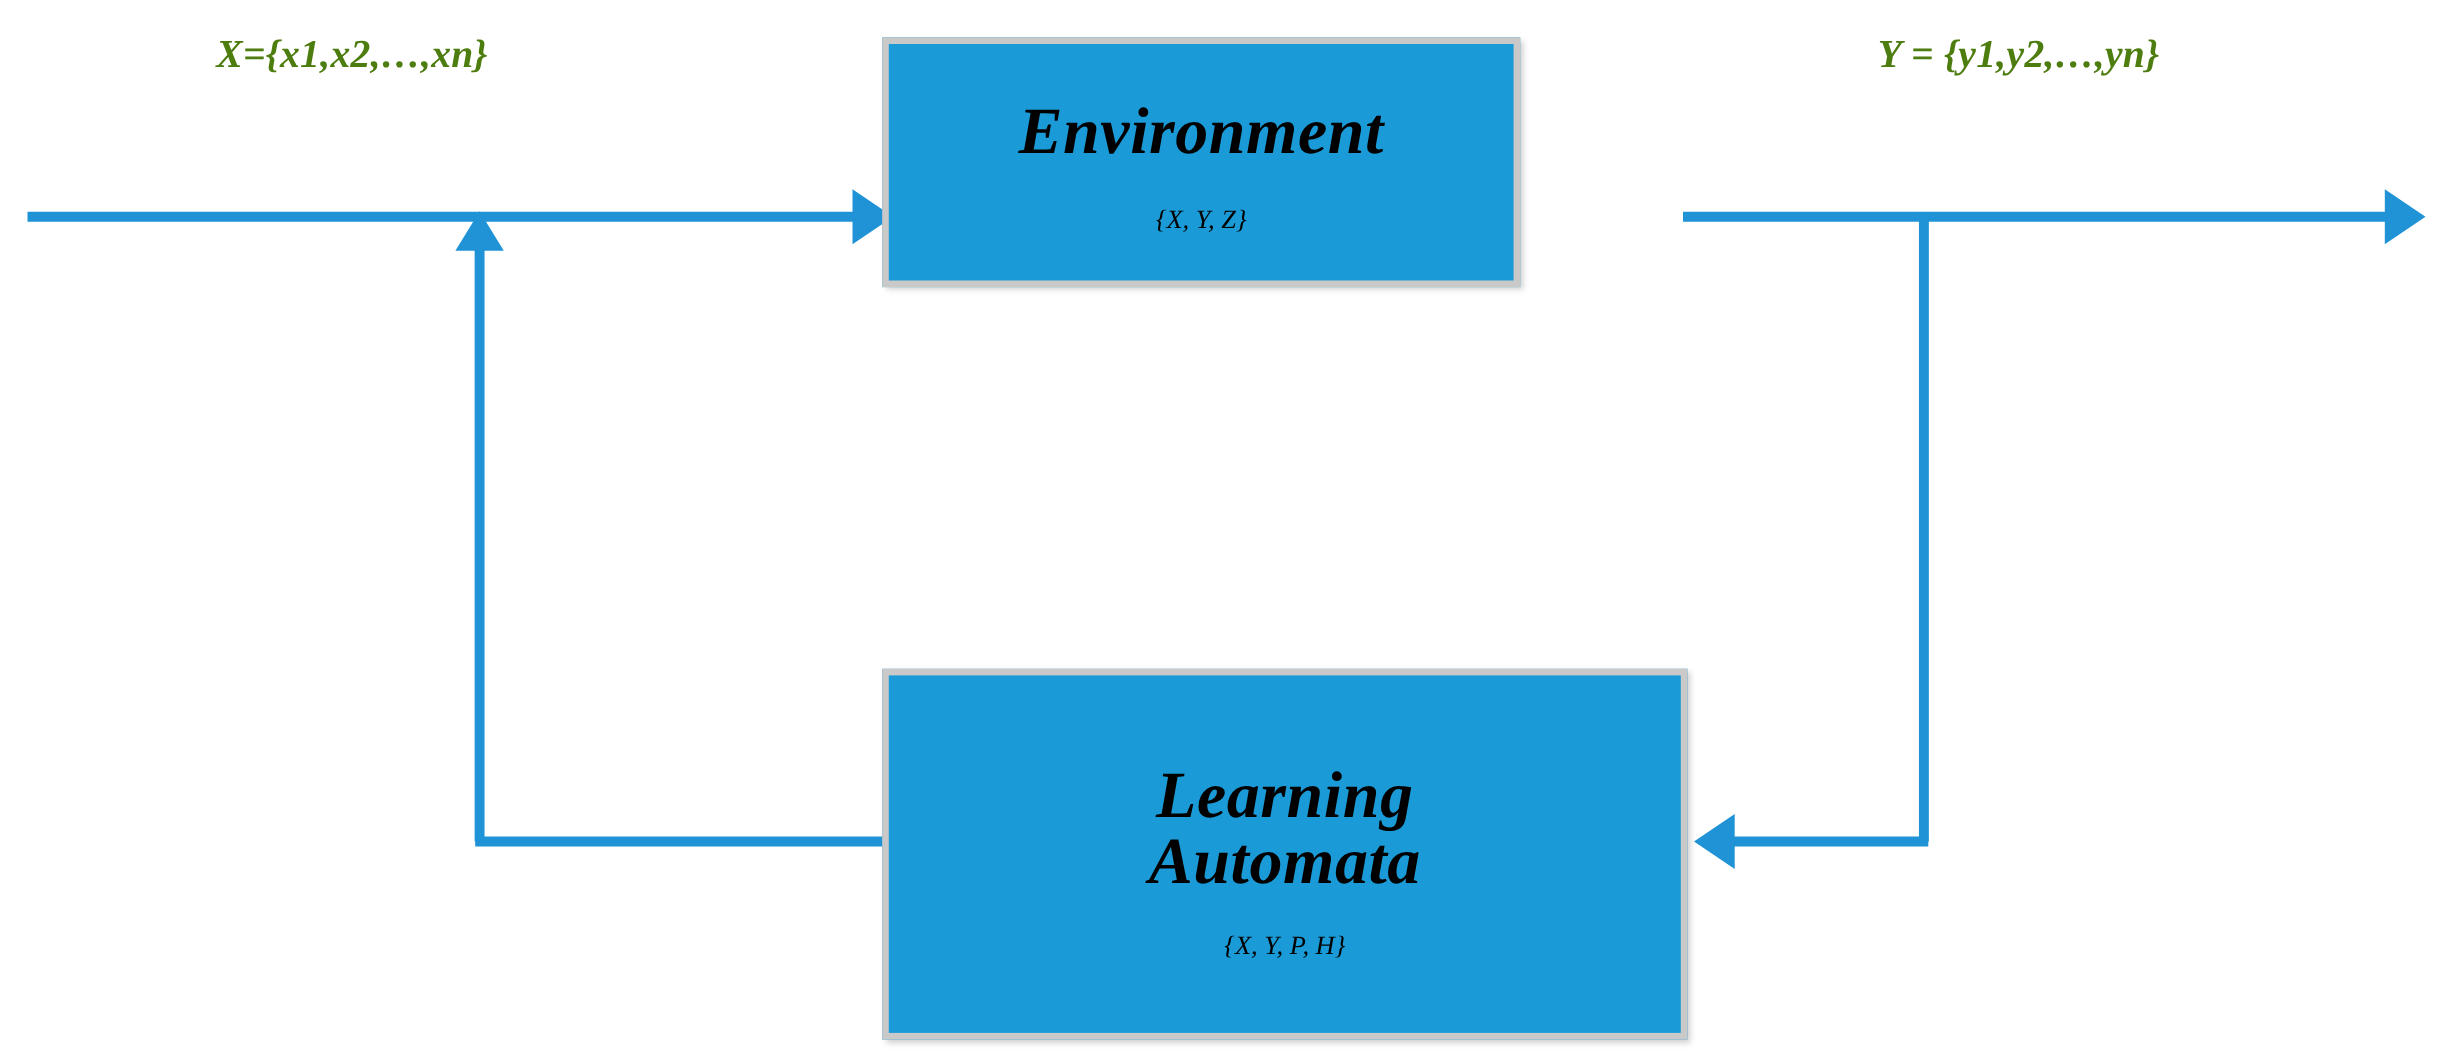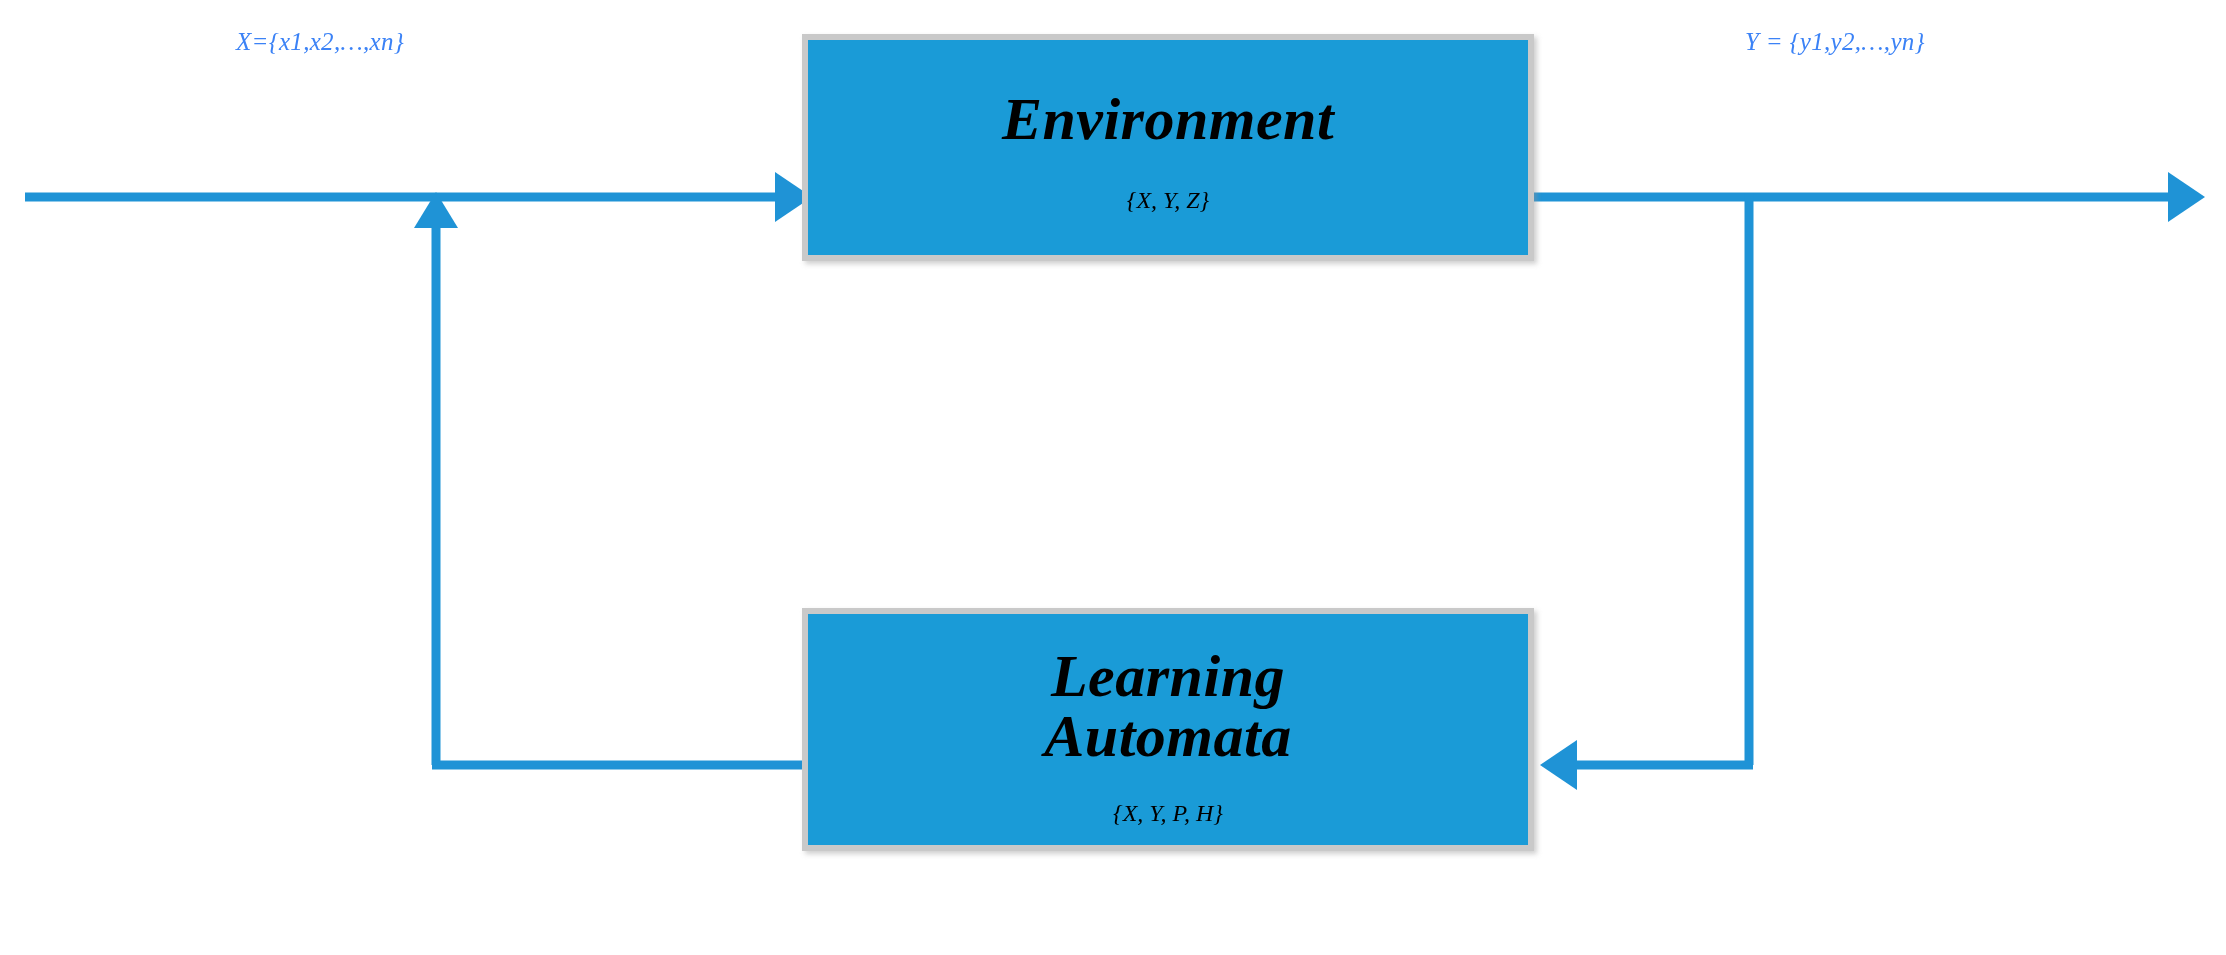--- a/index.html
+++ b/index.html
@@ -31,28 +31,28 @@
     border: 6px solid #c9c9c9;
     box-shadow: 3px 3px 5px rgba(150,150,150,0.45);
     display: flex;
     flex-direction: column;
     align-items: center;
     justify-content: center;
   }
   #environment-box {
     left: 802px;
     top: 34px;
-    width: 732px;
+    width: 580px;
     height: 227px;
   }
   #learning-automata-box {
     left: 802px;
     top: 608px;
     width: 732px;
-    height: 243px;
+    height: 337px;
   }
   .node-title {
     color: #000000;
     font-style: italic;
     font-weight: bold;
     font-size: 60px;
     line-height: 1.0;
     text-align: center;
     letter-spacing: 0.5px;
   }
@@ -88,24 +88,24 @@
 
   .io-title {
     color: #1f93d6;
     font-style: italic;
     font-weight: bold;
     font-size: 44px;
     line-height: 1.05;
     letter-spacing: 1px;
   }
   .io-formula {
-    color: #3b82f6;
+    color: #4d7c0f;
     font-style: italic;
-    font-weight: normal;
-    font-size: 25px;
+    font-weight: bold;
+    font-size: 36px;
     margin-top: 14px;
     letter-spacing: 0.3px;
   }
 </style>
 </head>
 <body>
 
 <div id="canvas">
 
   <svg class="diagram-svg" viewBox="0 0 2226 955">

